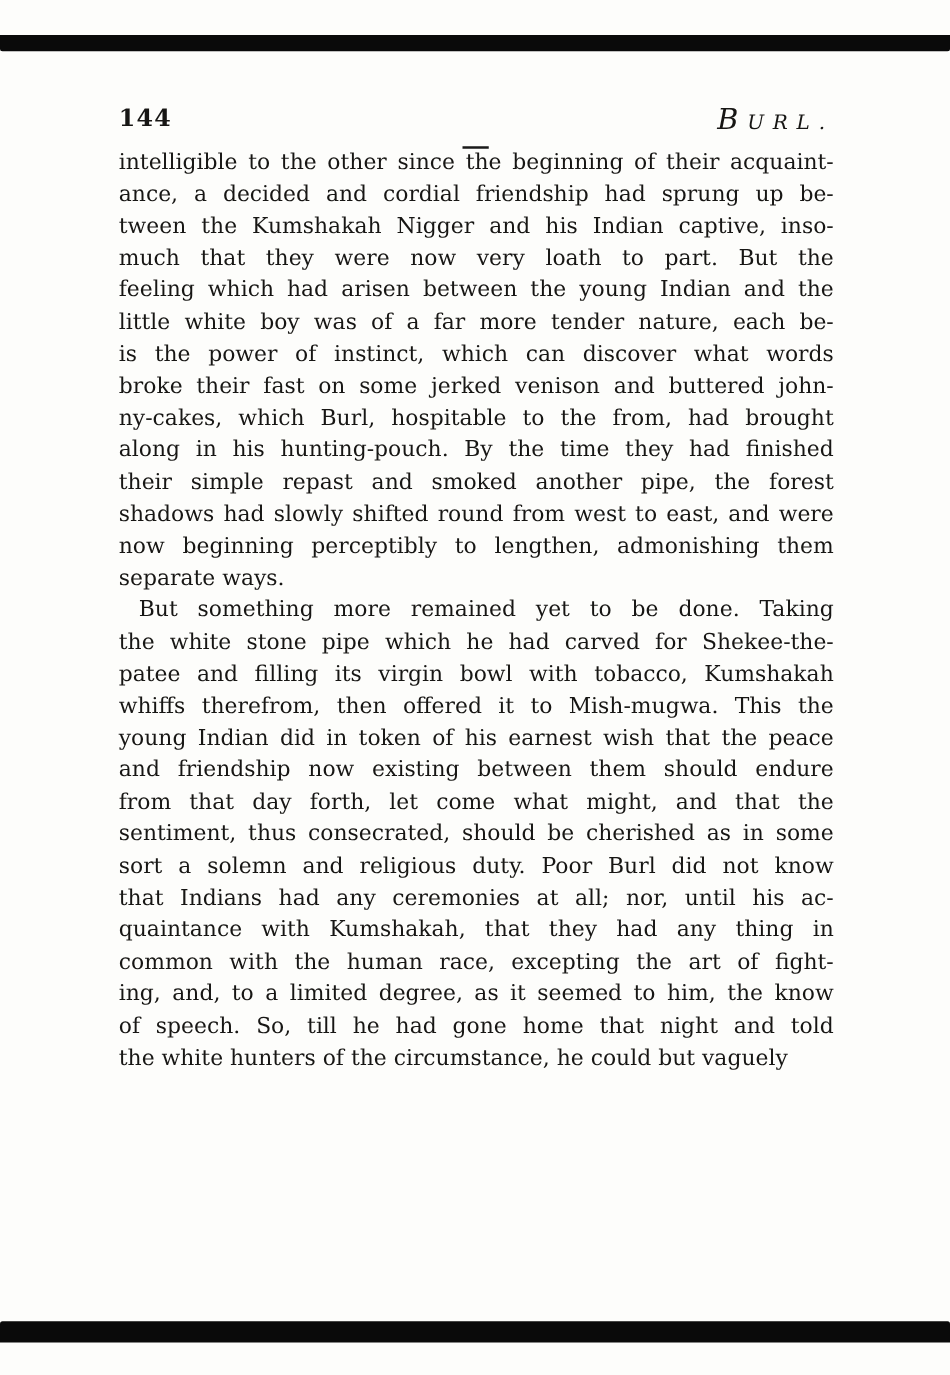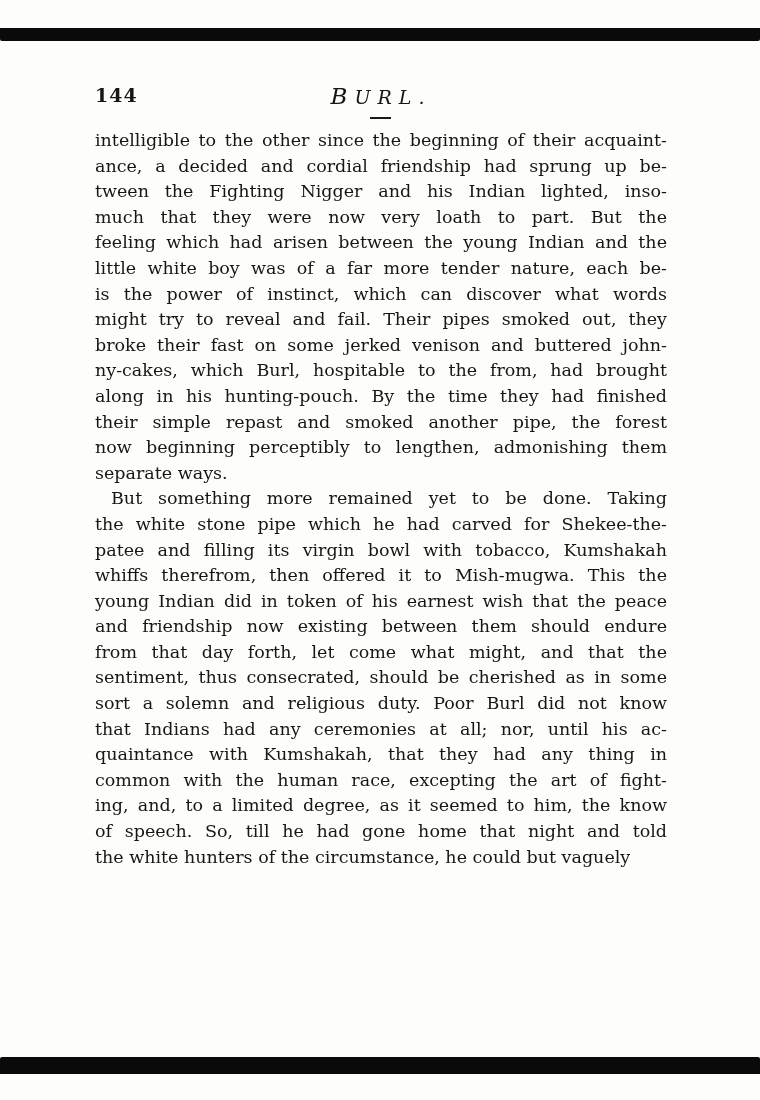--- a/index.html
+++ b/index.html
@@ -38,41 +38,41 @@
     top: 1px;
     font-size: 19px;
     font-weight: bold;
     letter-spacing: 1px;
   }
   .running-head {
     position: absolute;
     left: 0;
     right: 0;
     top: 0;
-    text-align: center;
+    text-align: right;
     font-style: italic;
-    font-size: 19px;
+    font-size: 16px;
     letter-spacing: 7px;
     word-spacing: 2px;
   }
   .running-head::first-letter {
     font-size: 23px;
   }
   .header-rule {
     position: absolute;
     top: 117px;
     left: 370px;
     width: 21px;
     height: 2px;
     background: #1a1a1a;
   }
 
   .text-body {
     position: absolute;
-    top: 128px;
+    top: 118px;
     left: 95px;
     width: 572px;
     font-size: 17.5px;
     line-height: 25.6px;
   }
   .line {
     text-align: justify;
     text-align-last: justify;
     white-space: normal;
   }
@@ -91,30 +91,30 @@
 
   <div class="page-header">
     <span class="page-number">144</span>
     <span class="running-head">BURL.</span>
   </div>
   <div class="header-rule"></div>
 
   <div class="text-body">
       <div class="line">intelligible to the other since the beginning of their acquaint-</div>
       <div class="line">ance, a decided and cordial friendship had sprung up be-</div>
-      <div class="line">tween the Fighting Nigger and his Indian lighted, inso-</div>
+      <div class="line">tween the Kumshakah Nigger and his Indian captive, inso-</div>
       <div class="line">much that they were now very loath to part. But the</div>
       <div class="line">feeling which had arisen between the young Indian and the</div>
       <div class="line">little white boy was of a far more tender nature, each be-</div>
       <div class="line">is the power of instinct, which can discover what words</div>
-      <div class="line">might try to reveal and fail. Their pipes smoked out, they</div>
       <div class="line">broke their fast on some jerked venison and buttered john-</div>
       <div class="line">ny-cakes, which Burl, hospitable to the from, had brought</div>
       <div class="line">along in his hunting-pouch. By the time they had finished</div>
       <div class="line">their simple repast and smoked another pipe, the forest</div>
+      <div class="line">shadows had slowly shifted round from west to east, and were</div>
       <div class="line">now beginning perceptibly to lengthen, admonishing them</div>
       <div class="line last">separate ways.</div>
       <div class="line indent">But something more remained yet to be done. Taking</div>
       <div class="line">the white stone pipe which he had carved for Shekee-the-</div>
       <div class="line">patee and filling its virgin bowl with tobacco, Kumshakah</div>
       <div class="line">whiffs therefrom, then offered it to Mish-mugwa. This the</div>
       <div class="line">young Indian did in token of his earnest wish that the peace</div>
       <div class="line">and friendship now existing between them should endure</div>
       <div class="line">from that day forth, let come what might, and that the</div>
       <div class="line">sentiment, thus consecrated, should be cherished as in some</div>

